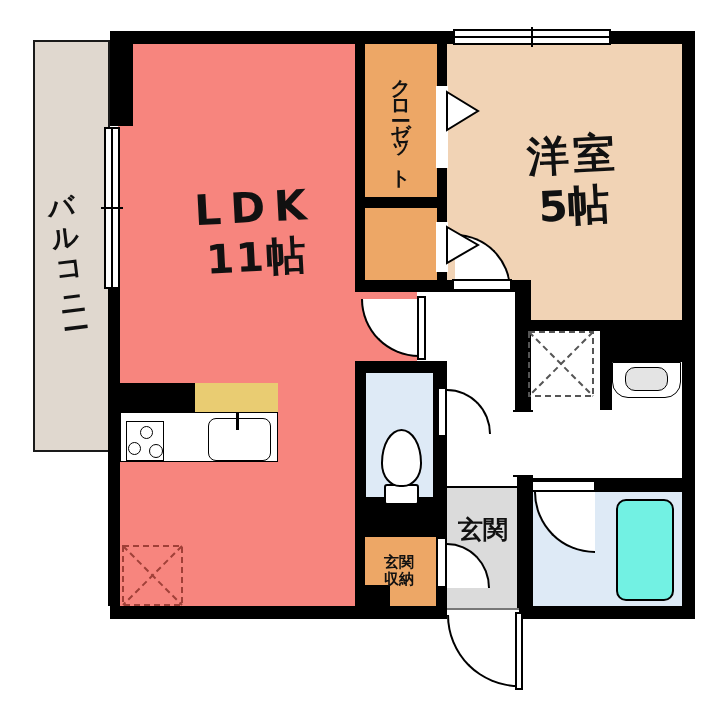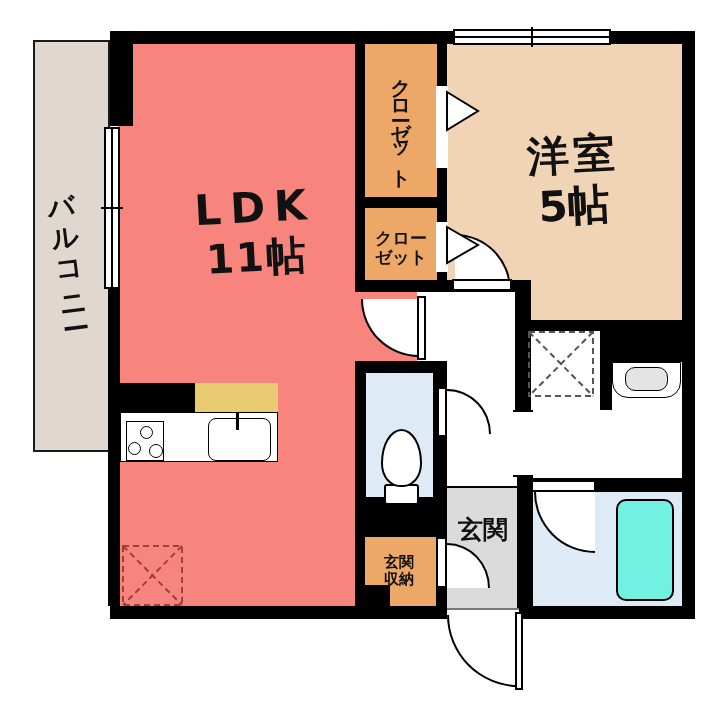--- a/index.html
+++ b/index.html
@@ -138,20 +138,18 @@
 
   <div class="label vtext" style="left:42px;top:150px;width:48px;height:192px;font-size:27px;letter-spacing:4px;transform:rotate(-7deg);">バルコニー</div>
 
   <div class="label" style="left:170px;top:184px;width:170px;height:48px;font-size:42px;letter-spacing:9px;transform:rotate(-3deg);">LDK</div>
   <div class="label" style="left:172px;top:234px;width:170px;height:46px;font-size:40px;letter-spacing:2px;transform:rotate(-3deg);">11帖</div>
 
   <div class="label" style="left:498px;top:130px;width:150px;height:50px;font-size:42px;letter-spacing:4px;transform:rotate(-3deg);">洋室</div>
   <div class="label" style="left:500px;top:182px;width:148px;height:48px;font-size:42px;transform:rotate(-3deg);">5帖</div>
 
   <div class="label vtext" style="left:379px;top:48px;width:44px;height:146px;font-size:20px;">クローゼット</div>
-  <div class="label" style="left:360px;top:220px;width:82px;height:56px;font-size:17px;">クロー
-ゼット</div>
 
   <div class="label" style="left:448px;top:514px;width:70px;height:32px;font-size:25px;">玄関</div>
   <div class="label" style="left:368px;top:548px;width:62px;height:46px;font-size:15px;">玄関
 収納</div>
 
 </div>
 
 </body></html>

